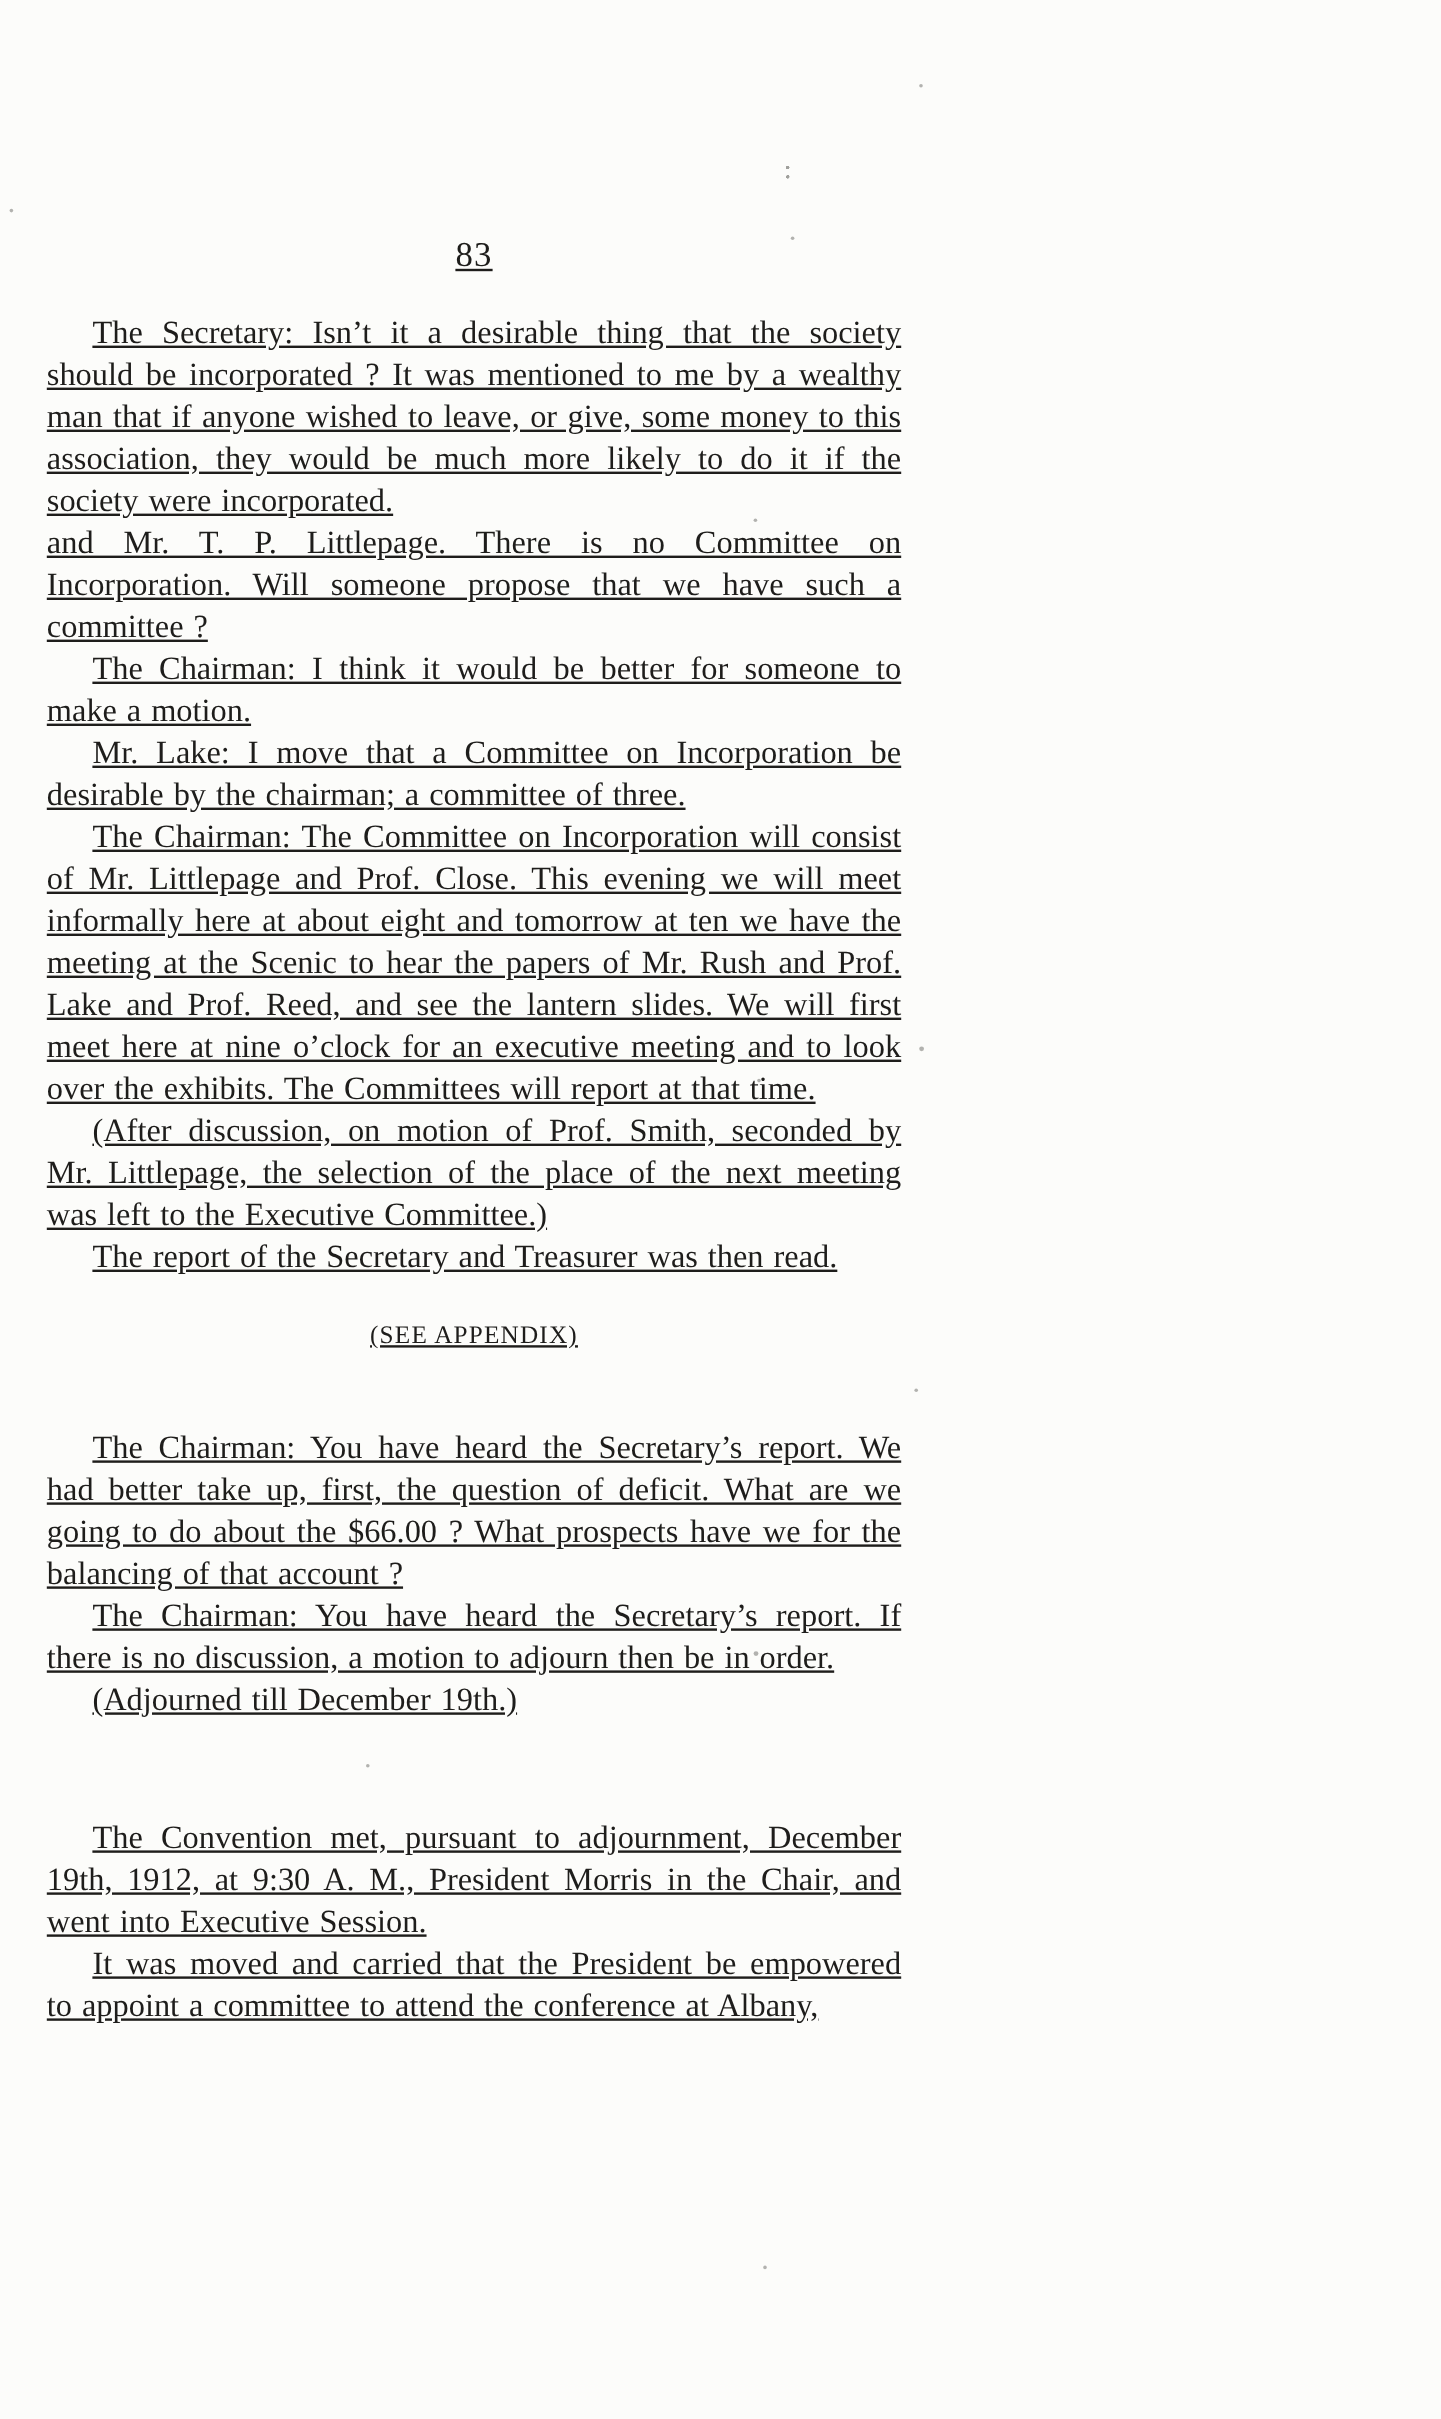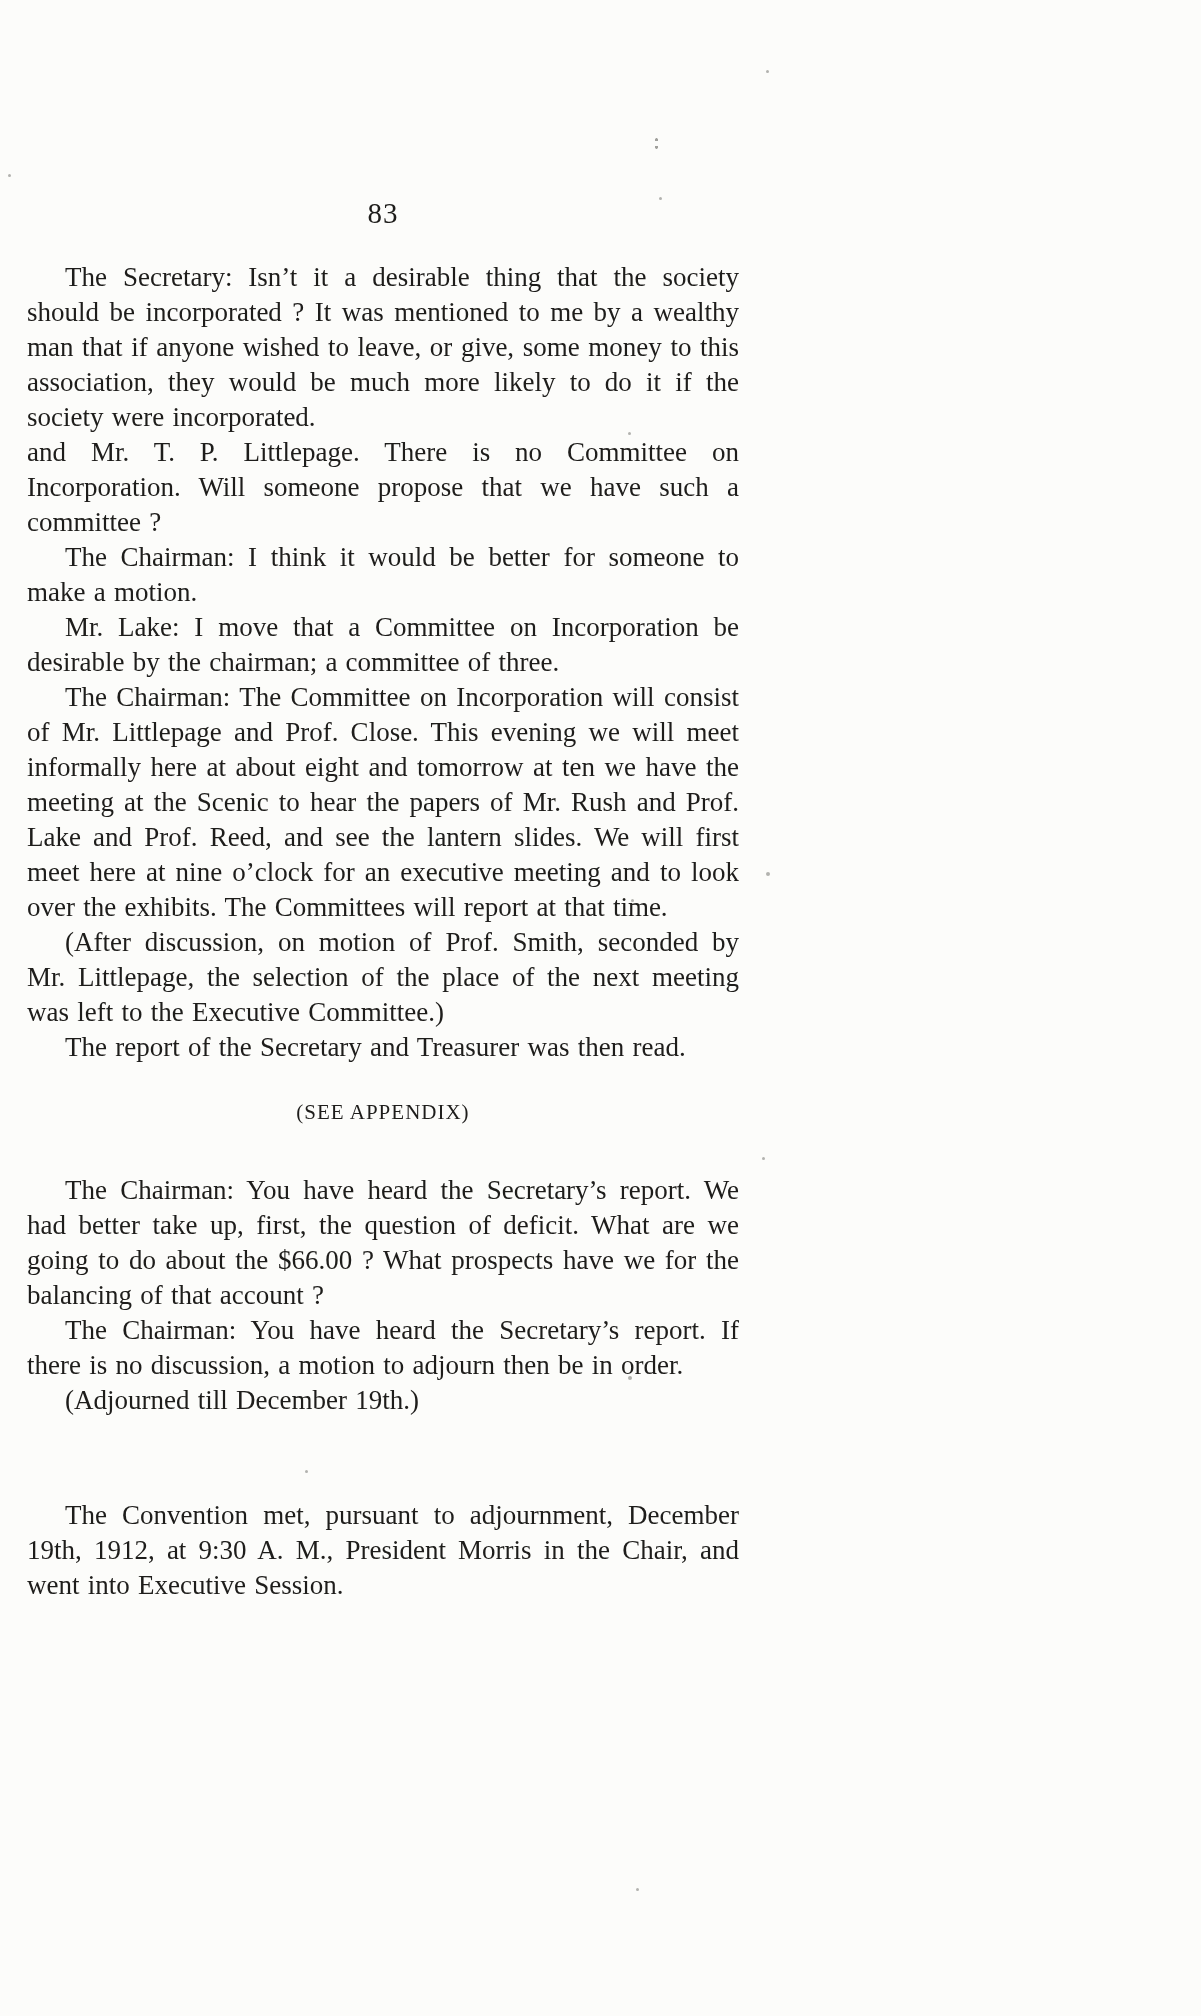--- a/index.html
+++ b/index.html
@@ -14,24 +14,25 @@
     overflow: hidden;
     font-family: "Liberation Serif", "DejaVu Serif", serif;
     color: #1e1d1b;
   }
   .scan-page {
     position: absolute;
     inset: 0;
   }
   .text-column {
     position: absolute;
-    left: 27px;
+    left: 39px;
     top: 0;
     width: 712px;
     padding-top: 196px;
+    text-decoration: underline;
   }
   .page-number {
     text-align: center;
     font-size: 29px;
     line-height: 34px;
     margin-bottom: 30px;
     letter-spacing: 1px;
   }
   p.body-par {
     margin: 0;
@@ -42,21 +43,21 @@
   }
   p.indent {
     text-indent: 38px;
   }
   .appendix-note {
     text-align: center;
     font-size: 21px;
     line-height: 26px;
     letter-spacing: 1px;
     margin-top: 34px;
-    margin-bottom: 48px;
+    margin-bottom: 64px;
   }
   .section-gap {
     height: 80px;
   }
   .speck {
     position: absolute;
     background: #9a9a95;
     border-radius: 50%;
     opacity: 0.75;
   }
@@ -101,20 +102,21 @@
 
 
     <p class="body-par indent">The Chairman:  You have heard the Secretary’s report.  If there is no discussion, a motion to adjourn then be in order.</p>
 
     <p class="body-par indent">(Adjourned till December 19th.)</p>
 
     <div class="section-gap"></div>
 
     <p class="body-par indent">The Convention met, pursuant to adjournment, December 19th, 1912, at 9:30 A. M., President Morris in the Chair, and went into Executive Session.</p>
 
+    <p class="body-par indent">It was moved and carried that the President be empowered to appoint a committee to attend the conference at Albany,</p>
 
   </div>
 
   <div class="speck s3" style="left:766px; top:70px;"></div>
   <div class="speck colon" style="left:655px; top:138px;"></div>
   <div class="speck s3" style="left:659px; top:197px;"></div>
   <div class="speck s3" style="left:8px;   top:174px;"></div>
   <div class="speck s3" style="left:628px; top:432px;"></div>
   <div class="speck s4" style="left:766px; top:872px;"></div>
   <div class="speck s3" style="left:631px; top:899px;"></div>

